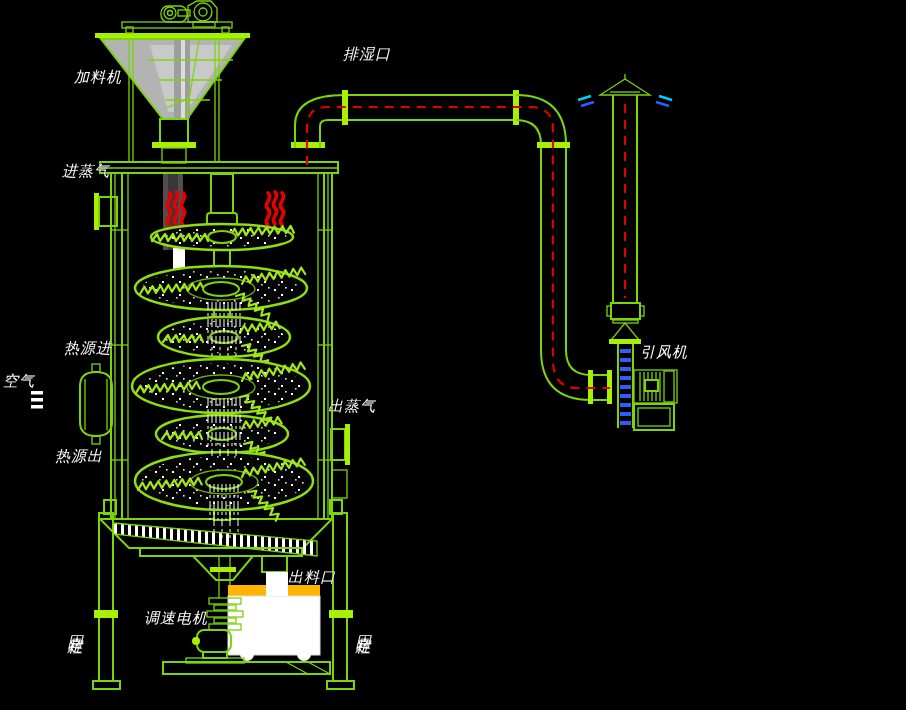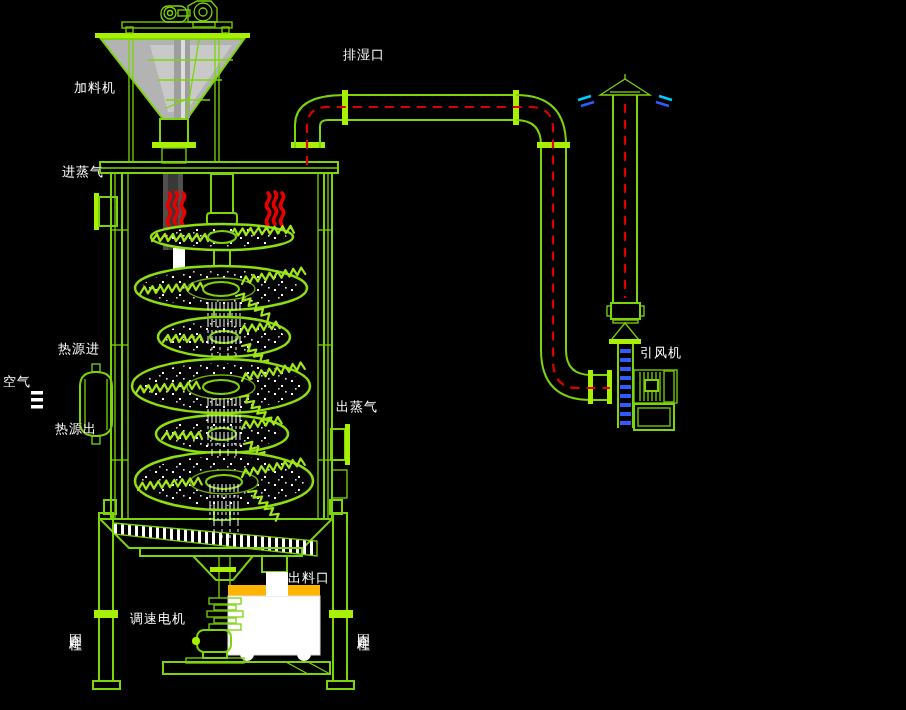--- a/index.html
+++ b/index.html
@@ -1,20 +1,20 @@
 <!DOCTYPE html>
 <html><head>
 <meta charset="utf-8">
 <style>
   html,body{margin:0;padding:0;background:#000;}
   #stage{position:relative;width:906px;height:710px;background:#000;overflow:hidden;
          font-family:"DejaVu Sans",sans-serif;}
   #stage svg{position:absolute;left:0;top:0;}
-  .lbl{position:absolute;color:#fff;font-size:13px;line-height:15px;letter-spacing:1px;
-       white-space:nowrap;text-shadow:0 0 1px #000;}
+  .lbl{position:absolute;color:#fff;font-size:15px;line-height:15px;letter-spacing:1px;
+       white-space:nowrap;text-shadow:0 0 1px #000;font-style:italic;}
   .vert{writing-mode:vertical-rl;text-orientation:upright;letter-spacing:2px;line-height:14px;}
   
   .g  {stroke:#7CD40A;fill:none;stroke-width:2;}
   .g1 {stroke:#7CD40A;fill:none;stroke-width:1.3;}
   .gf {stroke:#7CD40A;fill:#000;stroke-width:2;}
   .gb {fill:#A8F000;stroke:none;}
   .rk {stroke:#A2E61C;stroke-width:2.2;fill:none;stroke-linejoin:round;stroke-linecap:round;}
   .hw {stroke:#E60000;stroke-width:3.6;fill:none;stroke-linecap:round;}
   .cl {stroke:#E00000;stroke-width:2.2;fill:none;stroke-dasharray:9 7;}
 </style>
@@ -323,25 +323,25 @@
         <line x1="214" y1="484" x2="214" y2="538"></line>
     <line x1="218" y1="484" x2="218" y2="520"></line>
         <line x1="222" y1="484" x2="222" y2="538"></line>
     <line x1="226" y1="484" x2="226" y2="520"></line>
         <line x1="230" y1="484" x2="230" y2="538"></line>
     <line x1="234" y1="484" x2="234" y2="520"></line>
         <line x1="238" y1="484" x2="238" y2="532"></line>
   </g>
 </svg>
 
-<div class="lbl" style="left:74px;top:80px">加料机</div>
+<div class="lbl" style="left:74px;top:70px">加料机</div>
 <div class="lbl" style="left:343px;top:47px">排湿口</div>
 <div class="lbl" style="left:62px;top:164px">进蒸气</div>
-<div class="lbl" style="left:58px;top:341px">热源进</div>
+<div class="lbl" style="left:64px;top:341px">热源进</div>
 <div class="lbl" style="left:3px;top:374px">空气</div>
-<div class="lbl" style="left:336px;top:399px">出蒸气</div>
-<div class="lbl" style="left:55px;top:421px">热源出</div>
+<div class="lbl" style="left:328px;top:399px">出蒸气</div>
+<div class="lbl" style="left:55px;top:449px">热源出</div>
 <div class="lbl" style="left:640px;top:345px">引风机</div>
 <div class="lbl" style="left:288px;top:570px">出料口</div>
-<div class="lbl" style="left:130px;top:611px">调速电机</div>
+<div class="lbl" style="left:144px;top:611px">调速电机</div>
 <div class="lbl vert" style="left:68px;top:623px">固定柱</div>
 <div class="lbl vert" style="left:356px;top:623px">固定柱</div>
 </div>
 
 </body></html>

